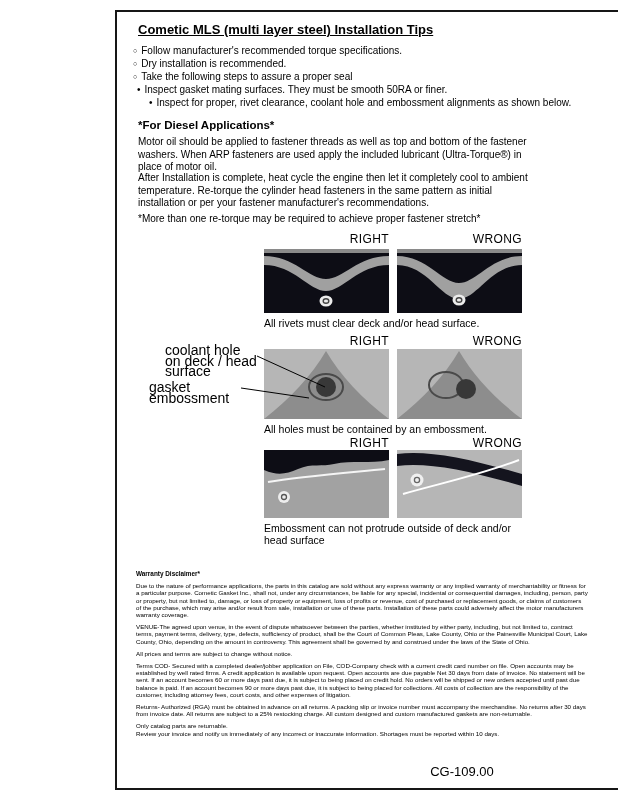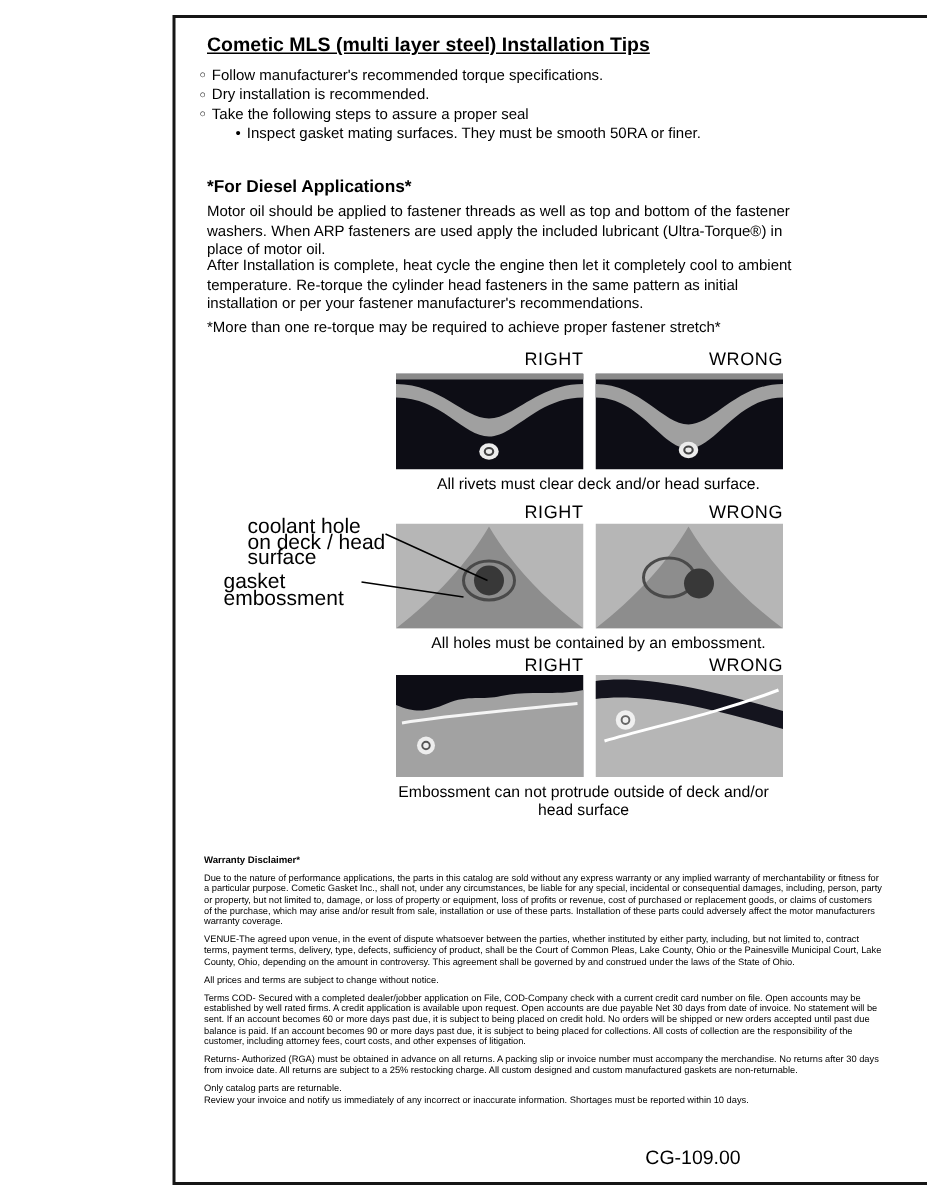--- a/index.html
+++ b/index.html
@@ -14,21 +14,21 @@
   .abs { position: absolute; }
   .title { font-size: 13px; font-weight: bold; text-decoration: underline; white-space: nowrap; }
   .bullet-row { position: absolute; font-size: 10px; line-height: 12px; white-space: nowrap; }
   .marker-circle { font-size: 7px; vertical-align: 1px; margin-right: 4px; }
   .marker-dot { font-size: 10px; margin-right: 4px; }
   .h2 { position: absolute; font-size: 11.5px; font-weight: bold; }
   .para { position: absolute; font-size: 10px; line-height: 12.5px; width: 398px; }
   .rw { position: absolute; font-size: 12px; letter-spacing: .4px; width: 125px; text-align: right; }
   .panel { position: absolute; width: 125px; }
   .panel svg { display: block; }
-  .caption { position: absolute; font-size: 10.5px; line-height: 12px; text-align: center; }
+  .caption { position: absolute; font-size: 10.5px; line-height: 12px; }
   .callout { position: absolute; font-size: 14px; line-height: 10.5px; }
   .lines-overlay { position: absolute; z-index: 5; }
   .fineprint { position: absolute; left: 19px; top: 558px; width: 452px; font-size: 6.2px; line-height: 7.2px; }
   .fineprint .fp-h { font-weight: bold; margin: 0 0 5px; font-size: 6.4px; }
   .fineprint p { margin: 0 0 5px; }
   .fineprint p.tight { margin: 0; }
   .footer { position: absolute; font-size: 13px; left: 295px; top: 752px; width: 100px; text-align: center; }
 </style>
 </head>
 <body>
@@ -40,22 +40,25 @@
 
     <div class="bullet-row" style="left:16px;top:33px">
       <span class="marker-circle">○</span><span>Follow manufacturer's recommended torque specifications.</span>
     </div>
     <div class="bullet-row" style="left:16px;top:46px">
       <span class="marker-circle">○</span><span>Dry installation is recommended.</span>
     </div>
     <div class="bullet-row" style="left:16px;top:59px">
       <span class="marker-circle">○</span><span>Take the following steps to assure a proper seal</span>
     </div>
-    <div class="bullet-row" style="left:40px;top:72px">
+    <div class="bullet-row" style="left:20px;top:72px">
       <span class="marker-dot">•</span><span>Inspect gasket mating surfaces.  They must be smooth 50RA or finer.</span>
+    </div>
+    <div class="bullet-row" style="left:32px;top:85px">
+      <span class="marker-dot">•</span><span>Inspect for proper, rivet clearance, coolant hole and embossment alignments as shown below.</span>
     </div>
 
     <div class="h2" style="left:21px;top:107px">*For Diesel Applications*</div>
     <div class="para" style="left:21px;top:124px">Motor oil should be applied to fastener threads as well as top and bottom of the fastener washers. When ARP fasteners are used apply the included lubricant (Ultra-Torque®) in place of motor oil.</div>
     <div class="para" style="left:21px;top:160px">After Installation is complete, heat cycle the engine then let it completely cool to ambient temperature. Re-torque the cylinder head fasteners in the same pattern as initial installation or per your fastener manufacturer's recommendations.</div>
     <div class="para" style="left:21px;top:201px">*More than one re-torque may be required to achieve proper fastener stretch*</div>
 
     <div class="rw" style="left:147px;top:220px">RIGHT</div>
     <div class="rw" style="left:280px;top:220px">WRONG</div>
 

